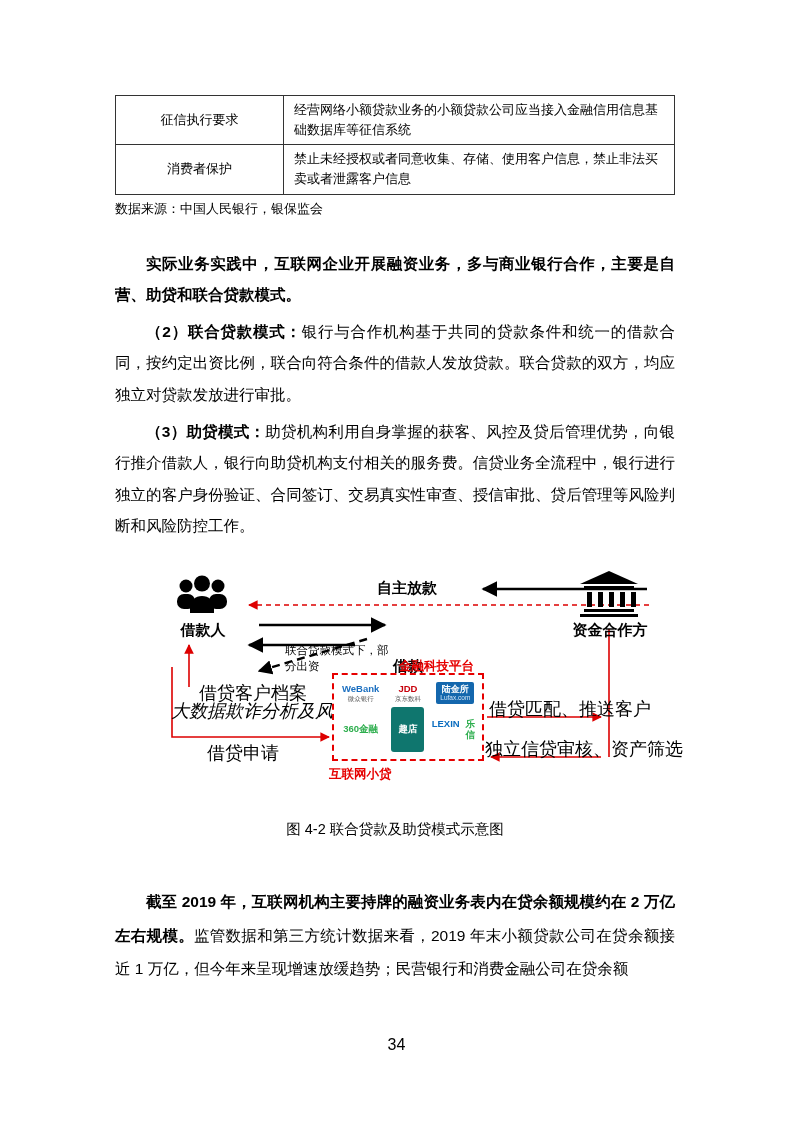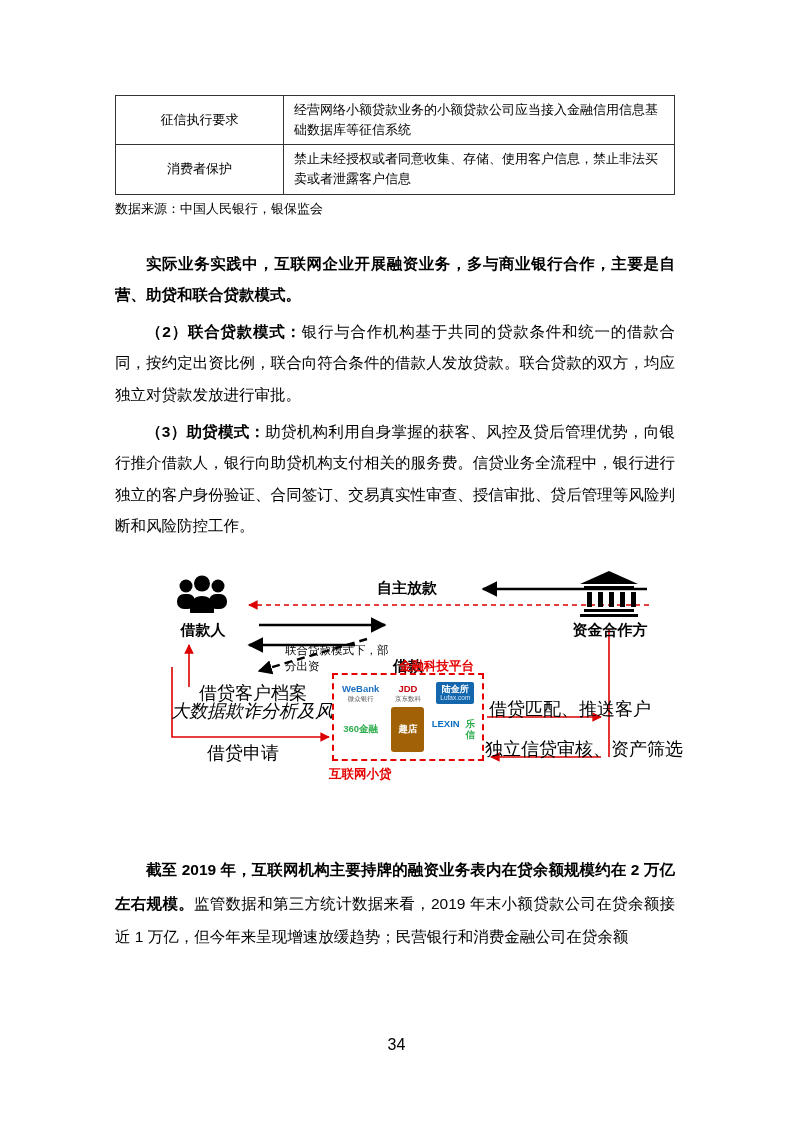--- a/index.html
+++ b/index.html
@@ -34,21 +34,21 @@
             align-items:center;justify-items:center;padding:5px 3px;}
   .logo{display:flex;flex-direction:column;align-items:center;line-height:1.15;text-align:center;}
   .logo .l1{font-weight:bold;font-size:9.5px;}
   .logo .l2{font-size:6.5px;color:#555;}
   .chip-webank .l1{color:#1b6fc0;}
   .chip-jdd .l1{color:#c7000b;}
   .chip-lufax{background:#1467ad;border-radius:2px;padding:2px 4px;}
   .chip-lufax .l1{color:#fff;font-size:9px;}
   .chip-lufax .l2{color:#d4e6f7;}
   .chip-360 .l1{color:#2eae4e;}
-  .chip-qudian{background:#a16207;border-radius:3px;padding:17px 7px;}
+  .chip-qudian{background:#0f766e;border-radius:3px;padding:17px 7px;}
   .chip-qudian .l1{color:#fff;}
   .chip-lexin{flex-direction:row;align-items:baseline;gap:2px;}
   .chip-lexin .l1{color:#0a6cbf;font-size:9.5px;}
   .chip-lexin .l2{color:#2eae4e;font-weight:bold;font-size:9.5px;}
 
   .caption{text-align:center;font-size:14.5px;margin-top:13px;}
   .closing{margin-top:46px;line-height:2.16;}
   .page-number{position:absolute;left:0;right:0;top:1036px;text-align:center;font-size:16px;}
 </style>
 </head>
@@ -161,18 +161,19 @@
       <div class="logo chip-qudian">
         <span class="l1">趣店</span>
       </div>
       <div class="logo chip-lexin">
         <span class="l1">LEXIN</span>
         <span class="l2">乐信</span>
       </div>
     </div>
   </div>
 
+  <div class="caption">图 4-2  联合贷款及助贷模式示意图</div>
 
   <p class="para closing"><span class="lead">截至 2019 年，互联网机构主要持牌的融资业务表内在贷余额规模约在 2 万亿左右规模。</span><span>监管数据和第三方统计数据来看，2019 年末小额贷款公司在贷余额接近 1 万亿，但今年来呈现增速放缓趋势；民营银行和消费金融公司在贷余额</span></p>
 
   <div class="page-number">34</div>
 
 </div>
 
 </body></html>

